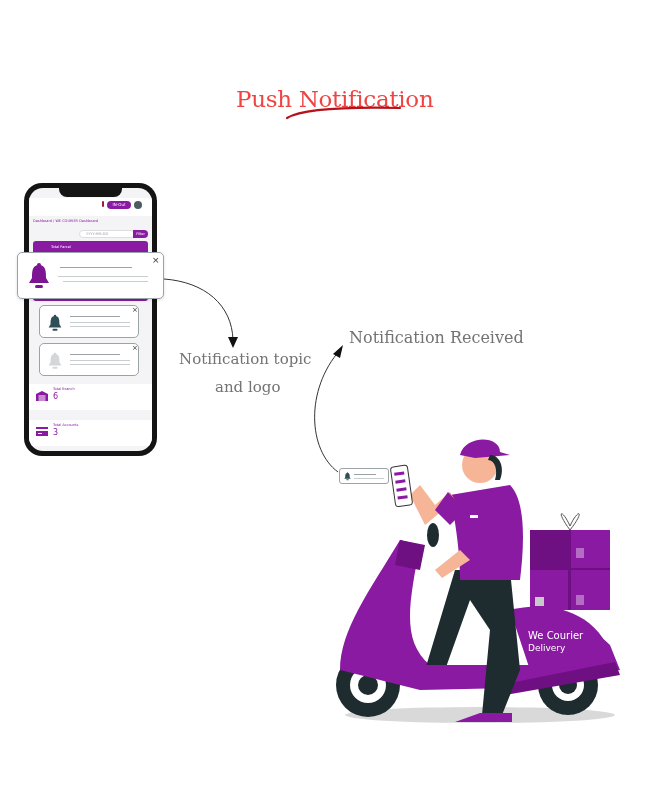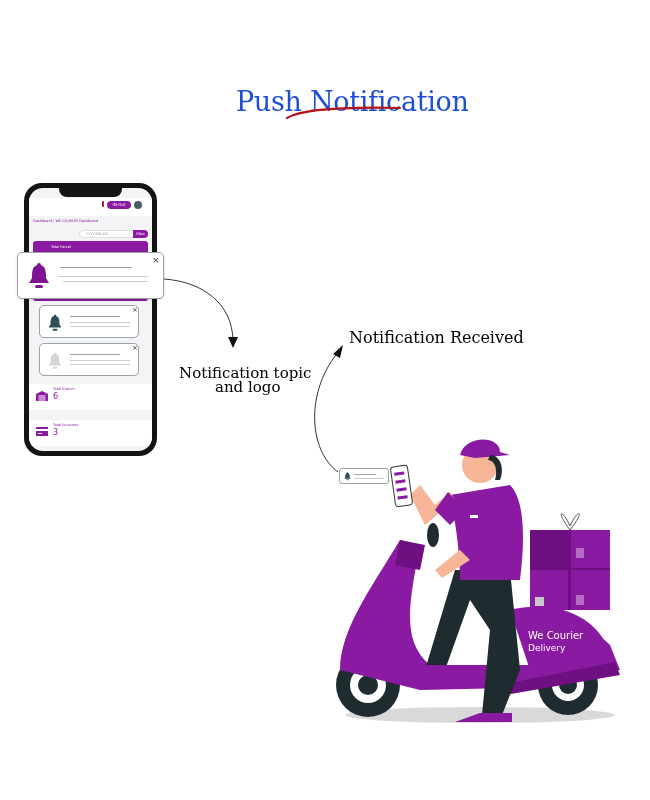--- a/index.html
+++ b/index.html
@@ -1,22 +1,22 @@
 <!DOCTYPE html>
 <html><head>
 <meta charset="utf-8">
 <style>
   * { box-sizing: border-box; margin: 0; padding: 0; }
   html, body { width: 650px; height: 800px; background: #ffffff; overflow: hidden; }
   body { position: relative; font-family: "DejaVu Serif", serif; color: #1f3a44; }
 
-  .title { position: absolute; left: 236px; top: 86px; font-size: 27px; color: #1d4ed8; font-family: "DejaVu Serif", serif; letter-spacing: -0.3px; }
+  .title { position: absolute; left: 236px; top: 86px; font-size: 23px; color: #ef4444; font-family: "DejaVu Serif", serif; letter-spacing: -0.3px; }
   .title-underline { position: absolute; left: 284px; top: 104px; }
 
-  .label { position: absolute; font-family: "DejaVu Serif", serif; color: #000000; font-size: 15px; line-height: 20px; }
+  .label { position: absolute; font-family: "DejaVu Serif", serif; color: #737373; font-size: 15px; line-height: 20px; }
 
   
   .phone { position: absolute; left: 24px; top: 183px; width: 133px; height: 273px; background: #141414; border-radius: 18px; }
   .phone-screen { position: absolute; left: 5px; top: 5px; width: 123px; height: 263px; background: #f4f4f6; border-radius: 14px; overflow: hidden; }
   .notch { position: absolute; left: 30px; top: 0; width: 63px; height: 9px; background: #141414; border-radius: 0 0 8px 8px; }
   .topbar { position: absolute; left: 0; top: 10px; width: 123px; height: 18px; background: #fff; }
   .in-btn { position: absolute; left: 78px; top: 13px; width: 24px; height: 8px; border-radius: 5px; background: #8a1aa1; color: #fff; font-size: 4px; font-family: "DejaVu Sans", sans-serif; text-align: center; line-height: 8px; }
   .avatar { position: absolute; left: 105px; top: 13px; width: 8px; height: 8px; border-radius: 50%; background: #4b5c63; }
   .pin { position: absolute; left: 73px; top: 13px; width: 2px; height: 6px; background: #a01a3a; border-radius: 1px; }
   .crumb { position: absolute; left: 4px; top: 31px; font-size: 3.5px; color: #8a1aa1; font-family: "DejaVu Sans", sans-serif; white-space: nowrap; }
@@ -120,21 +120,21 @@
   <div class="close" style="left:92px;top:1px;font-size:7px;">×</div>
 </div>
 
 <svg class="abs" style="left:0;top:0;" width="650" height="800">
   <path d="M164 279 C 205 282, 232 305, 233 340" stroke="#333" stroke-width="1" fill="none"></path>
   <path d="M228 337 L233 348 L238 337 Z" fill="#111"></path>
   <path d="M338 472 C 308 450, 305 390, 340 350" stroke="#333" stroke-width="1" fill="none"></path>
   <path d="M333 354 L343 345 L340 358 Z" fill="#111"></path>
 </svg>
 
-<div class="label" style="left:179px;top:363px;">Notification topic</div>
+<div class="label" style="left:179px;top:349px;">Notification topic</div>
 <div class="label" style="left:215px;top:377px;">and logo</div>
 <div class="label" style="left:349px;top:328px;font-size:16px;">Notification Received</div>
 
 <div class="notif tiny">
   <svg class="abs" style="left:4px;top:3px;" width="7" height="9" viewBox="0 0 22 28">
     <circle cx="11" cy="3" r="2" fill="#2f4f58"></circle>
     <path d="M11 3 C 4 3, 4 10, 4 16 L 1 21 H 21 L 18 16 C 18 10, 18 3, 11 3 Z" fill="#2f4f58"></path>
     <rect x="7" y="23" width="8" height="3" rx="1.5" fill="#2f4f58"></rect>
   </svg>
   <div class="line dark" style="left:14px;top:5px;width:22px;"></div>

